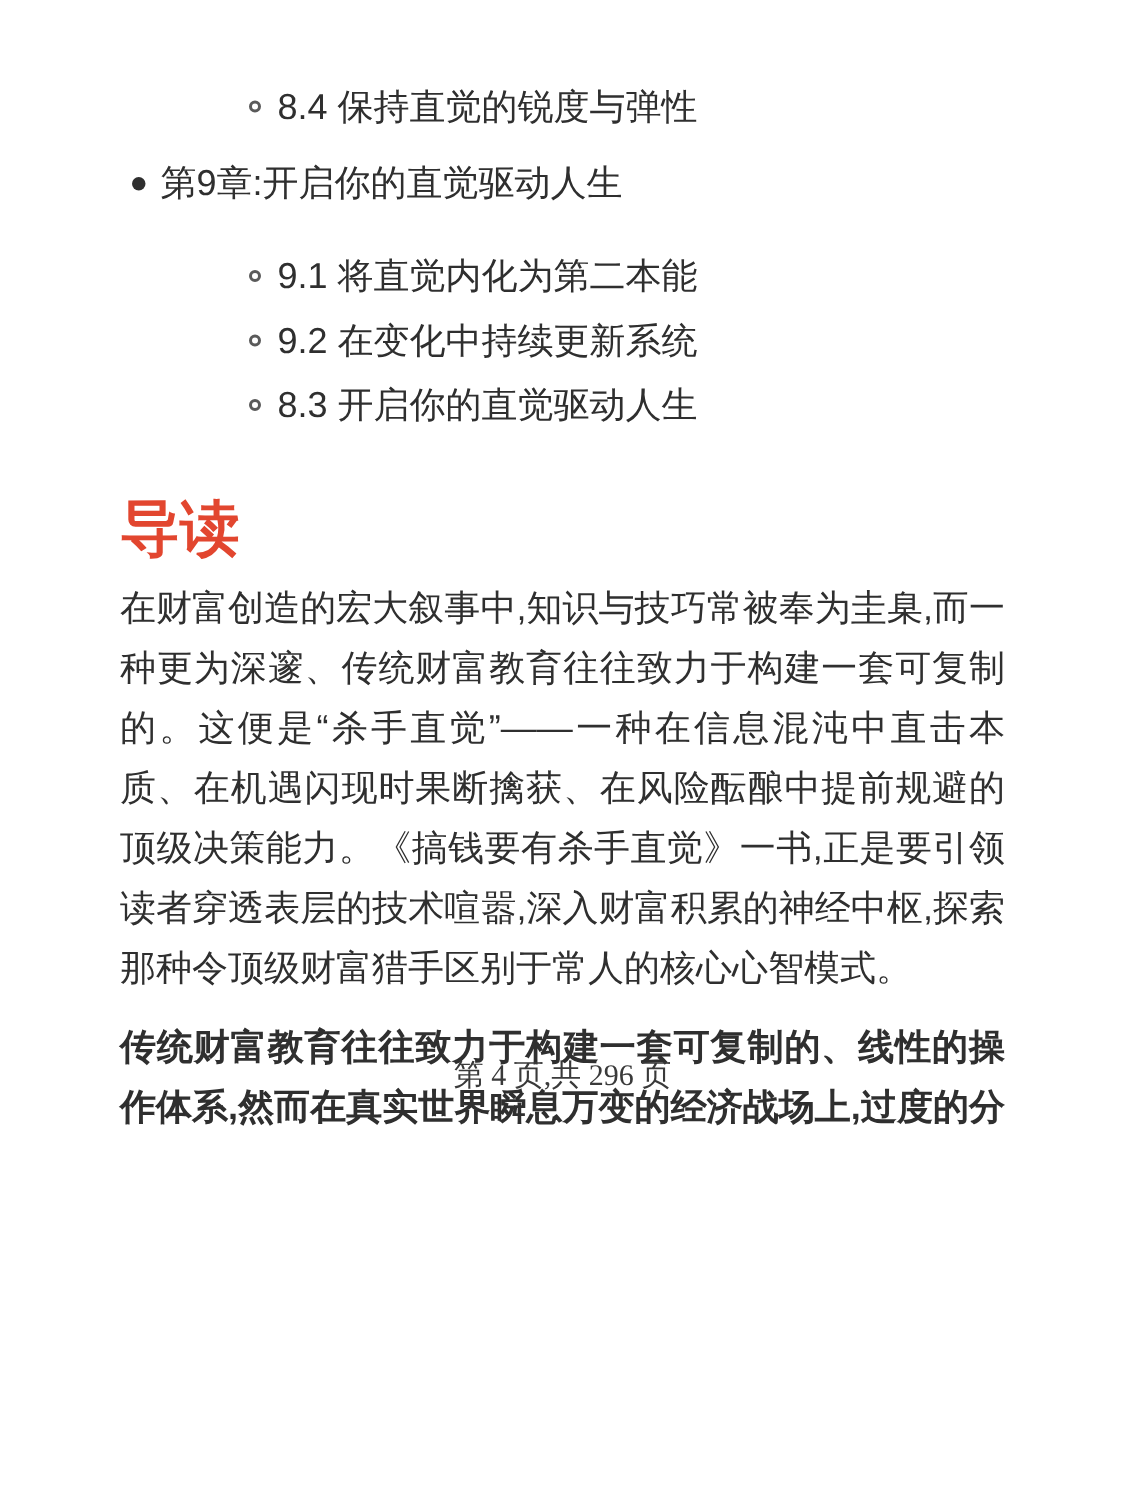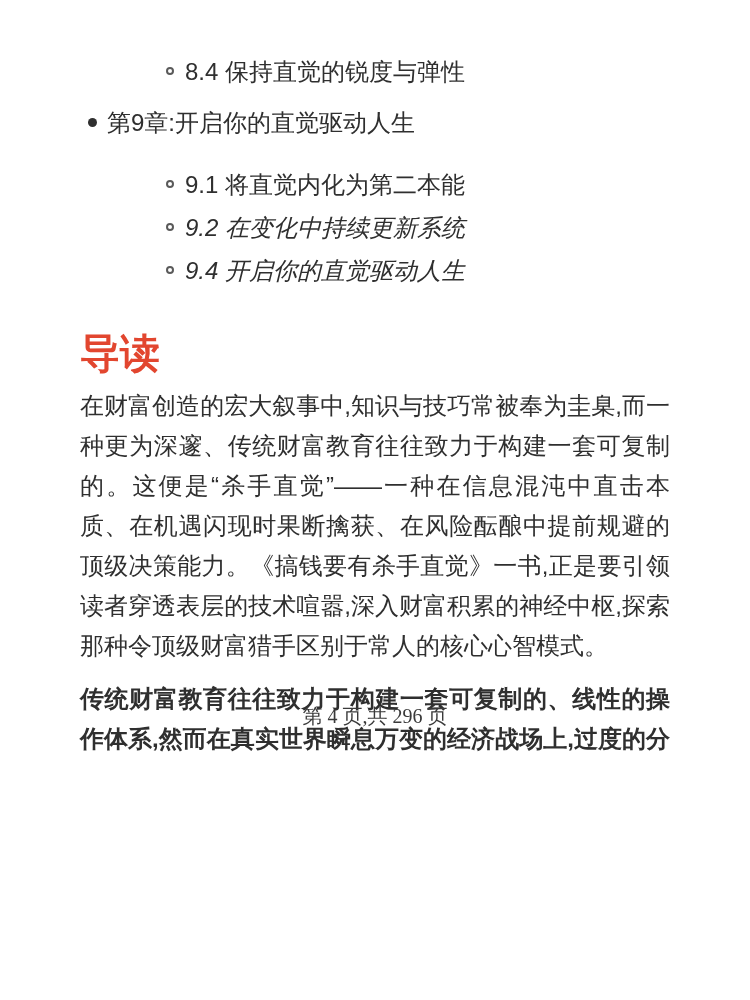--- a/index.html
+++ b/index.html
@@ -17,21 +17,21 @@
   }
   ul.toc { list-style: none; }
   ul.toc li {
     position: relative;
     font-size: 24px;
     line-height: 34px;
     color: #2f2f2f;
   }
   li.lvl1 { padding-left: 27px; margin-top: 17px; }
   li.lvl2 { padding-left: 105px; }
-  li.lvl2 + li.lvl2 { margin-top: 9px; font-style: italic; }
+  li.lvl2 + li.lvl2 { margin-top: 9px; }
   li.lvl2.first-after-parent { margin-top: 28px; }
   .bullet {
     position: absolute;
     width: 9px; height: 9px;
     border-radius: 50%;
     top: 12px;
   }
   .bullet.disc { left: 8px; background: #2f2f2f; }
   .bullet.circle { left: 86px; border: 2px solid #5a5a5a; background: transparent; width: 8px; height: 8px; }
   h2.section-heading {
@@ -76,21 +76,21 @@
     <li class="lvl2 first-after-parent">
       <span class="bullet circle"></span>
       <span>9.1 将直觉内化为第二本能</span>
     </li>
     <li class="lvl2">
       <span class="bullet circle"></span>
       <span>9.2 在变化中持续更新系统</span>
     </li>
     <li class="lvl2">
       <span class="bullet circle"></span>
-      <span>9.4 开启你的直觉驱动人生</span>
+      <span>8.3 开启你的直觉驱动人生</span>
     </li>
   </ul>
 
   <h2 class="section-heading">导读</h2>
 
   <p class="body-para p1">在财富创造的宏大叙事中,知识与技巧常被奉为圭臬,而一种更为深邃、传统财富教育往往致力于构建一套可复制的。这便是“杀手直觉”——一种在信息混沌中直击本质、在机遇闪现时果断擒获、在风险酝酿中提前规避的顶级决策能力。《搞钱要有杀手直觉》一书,正是要引领读者穿透表层的技术喧嚣,深入财富积累的神经中枢,探索那种令顶级财富猎手区别于常人的核心心智模式。</p>
 
   <p class="body-para p2">传统财富教育往往致力于构建一套可复制的、线性的操作体系,然而在真实世界瞬息万变的经济战场上,过度的分析常导致 paralysis by analysis(分析瘫痪),错失黄金窗口。本书开篇即提出一个颠</p>
 
   <div class="footer">

